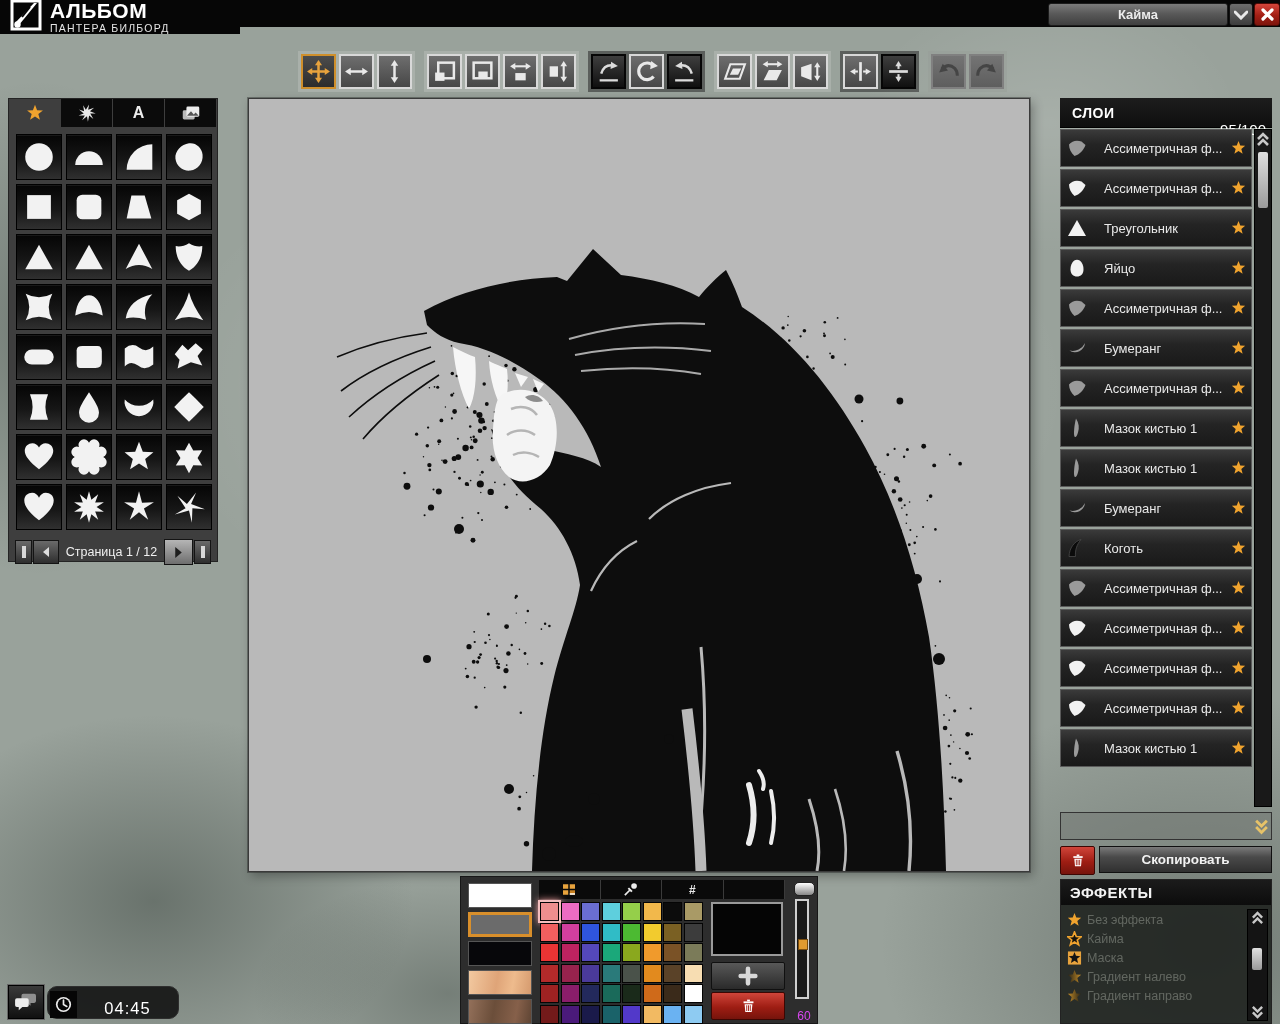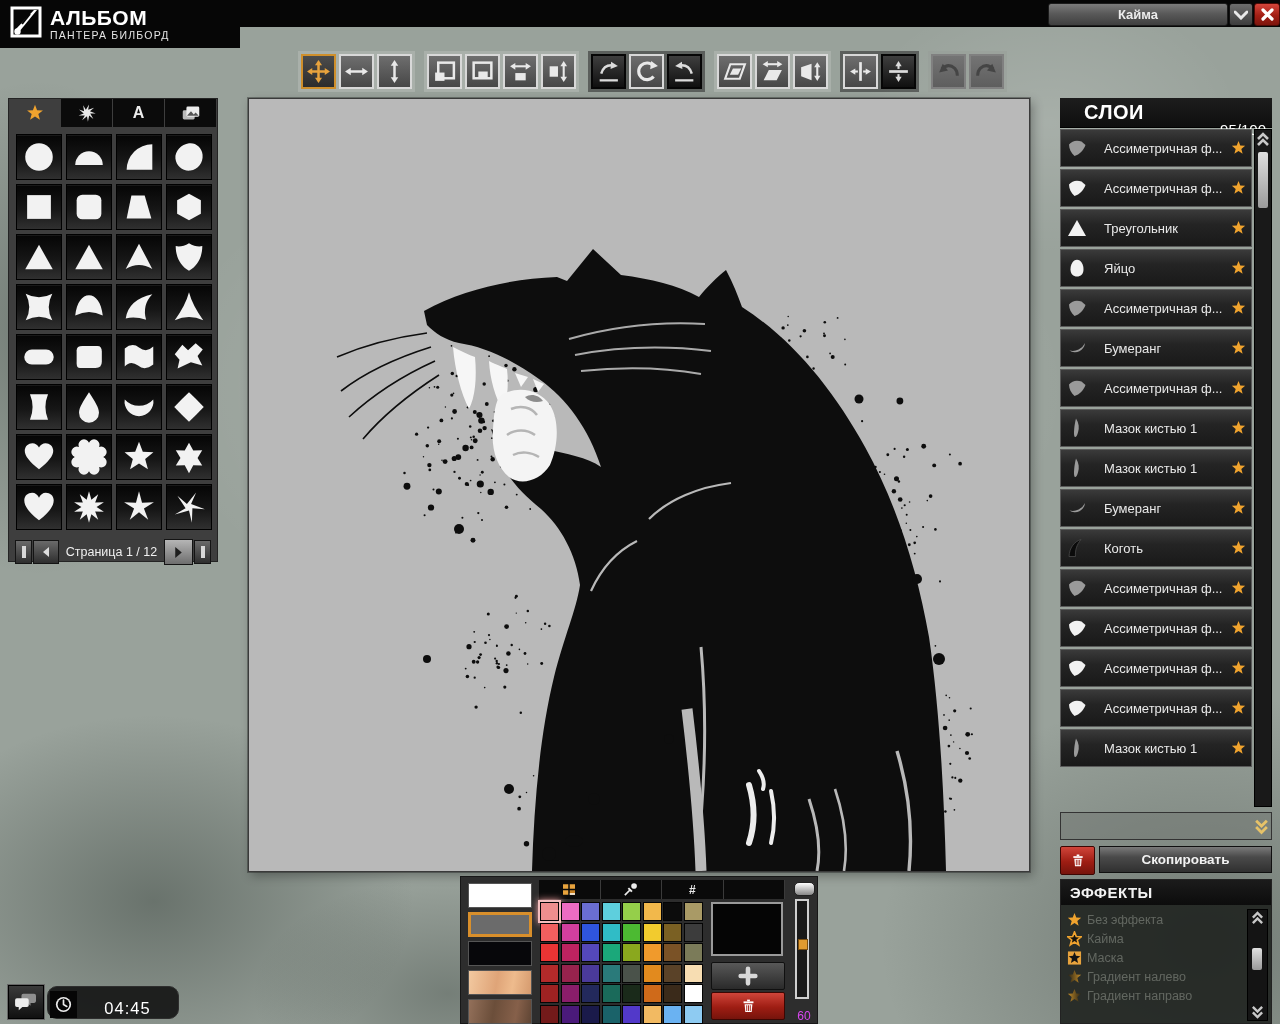--- a/index.html
+++ b/index.html
@@ -10,21 +10,21 @@
       radial-gradient(ellipse 420px 300px at 12% 88%, rgba(58,68,62,.5), transparent 62%),
       radial-gradient(ellipse 520px 400px at 94% 92%, rgba(66,75,69,.45), transparent 62%),
       radial-gradient(ellipse 700px 420px at 48% 38%, rgba(255,255,255,.20), transparent 65%),
       radial-gradient(ellipse 320px 220px at 82% 12%, rgba(255,255,255,.14), transparent 60%),
       radial-gradient(ellipse 260px 380px at 3% 32%, rgba(52,62,56,.38), transparent 65%),
       radial-gradient(ellipse 300px 180px at 35% 97%, rgba(50,60,54,.35), transparent 65%);
     user-select:none;}
   .abs{position:absolute;}
   
   .topbar{left:0;top:0;width:1280px;height:27px;background:#060606;}
-  .logo-block{left:0;top:0;width:240px;height:48px;background:#060606;display:flex;align-items:center;}
+  .logo-block{left:0;top:0;width:240px;height:34px;background:#060606;display:flex;align-items:center;}
   .logo-icon{width:32px;height:32px;margin:2px 8px 6px 10px;}
   .title-stack{display:flex;flex-direction:column;}
   .app-title{color:#fff;font-size:21px;font-weight:bold;letter-spacing:.5px;line-height:22px;}
   .app-subtitle{color:#e5e5e5;font-size:10.5px;letter-spacing:1.2px;line-height:13px;}
   .menu-btn{left:1048px;top:3px;width:178px;height:21px;border:1px solid #1c1c1c;border-radius:3px;
     background:linear-gradient(#7b7b7b,#5a5a5a 45%,#3f3f3f);color:#ececec;font-size:13px;font-weight:bold;
     display:flex;align-items:center;justify-content:center;cursor:pointer;}
   .caret-btn{left:1229px;top:3px;width:22px;height:21px;border:1px solid #111;border-radius:3px;
     background:linear-gradient(#6d6d6d,#3c3c3c);display:flex;align-items:center;justify-content:center;cursor:pointer;}
   .close-btn{left:1254px;top:3px;width:24px;height:21px;border:1px solid #4d0b07;border-radius:3px;
@@ -55,21 +55,21 @@
   .pg-end{width:15px;}.pg-step{width:24px;}
   .pg-step.big{width:27px;height:24px;background:linear-gradient(#b5b5b5,#6e6e6e);color:#222;}
   .pg-label{flex:1;text-align:center;color:#f0f0f0;font-size:12.5px;}
   
   .canvas{left:248px;top:98px;width:780px;height:772px;background:#b9b9b9;border:1px solid #3a3a3a;
     box-shadow:0 0 0 1px rgba(20,20,20,.35), 3px 4px 10px rgba(0,0,0,.3);box-sizing:content-box;cursor:crosshair;}
   
   .layers-panel{left:1060px;top:98px;width:212px;height:742px;}
   .layers-header{height:29px;background:linear-gradient(#1d1d1d,#0e0e0e);border-bottom:1px solid #000;
     display:flex;align-items:center;color:#fff;}
-  .layers-title{font-size:20px;font-weight:bold;letter-spacing:.5px;margin-left:24px;flex:1;}
+  .layers-title{font-size:14px;font-weight:bold;letter-spacing:.5px;margin-left:12px;flex:1;}
   .layers-counter{font-size:15px;font-weight:normal;margin-right:6px;margin-top:33px;}
   .layers-list{position:absolute;left:0;top:31px;width:192px;}
   .layer-item{height:38px;margin-bottom:2px;box-sizing:border-box;border:1px solid #5a5a5a;
     background:linear-gradient(#3a3a3a,#242424 40%,#191919);display:flex;align-items:center;cursor:pointer;}
   .layer-ico{width:32px;display:flex;justify-content:center;}
   .layer-label{flex:1;color:#e9e9e9;font-size:13px;white-space:nowrap;overflow:hidden;margin-left:11px;}
   .layer-star{margin-right:5px;display:flex;}
   .layers-scroll{position:absolute;right:0;top:31px;width:18px;height:678px;background:#191919;border:1px solid #000;box-sizing:border-box;}
   .scroll-thumb{position:absolute;left:3px;width:10px;background:linear-gradient(#e0e0e0,#9a9a9a);border-radius:2px;}
   .layers-bottom{position:absolute;left:0;bottom:0;width:212px;height:28px;background:rgba(110,115,110,.45);border:1px solid #333;box-sizing:border-box;}

